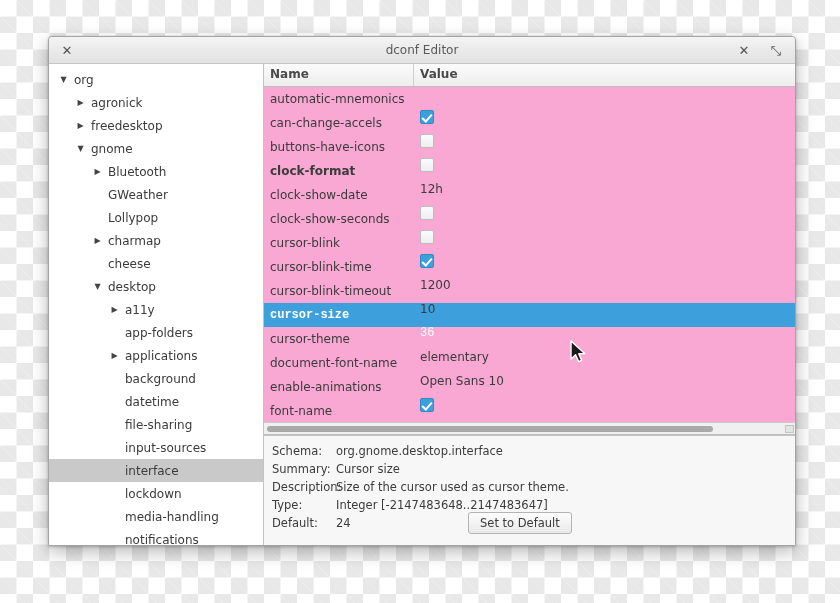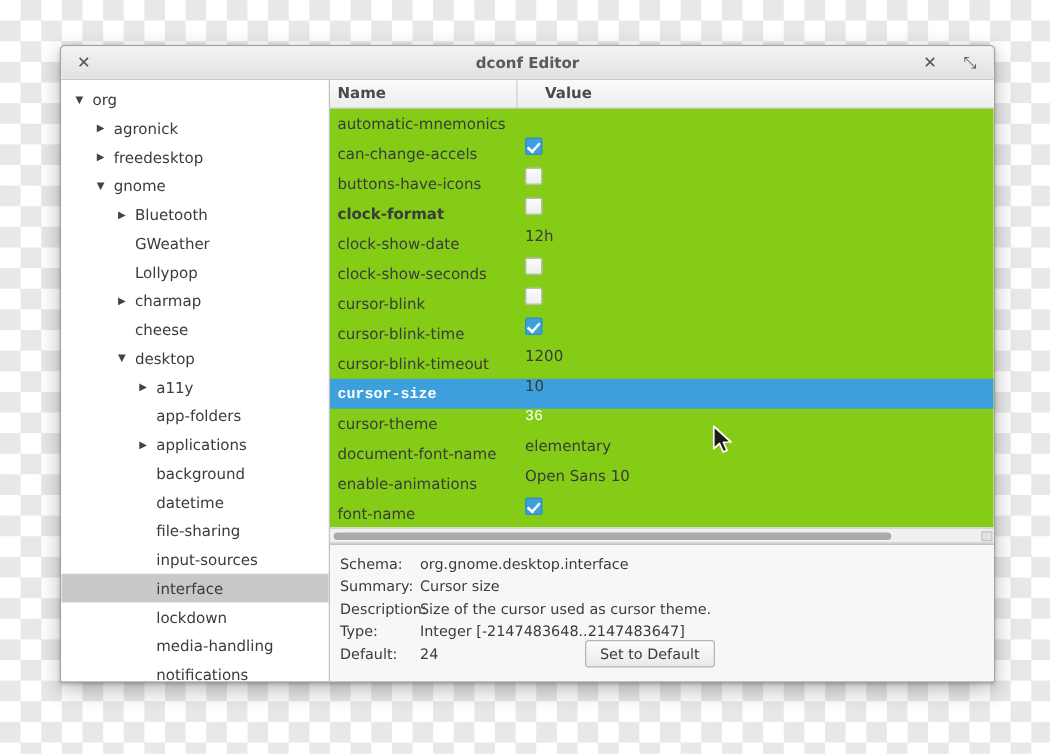--- a/index.html
+++ b/index.html
@@ -47,21 +47,21 @@
     width: 26px; height: 22px;
     display: flex; align-items: center; justify-content: center;
     color: #555; font-size: 13px; line-height: 1;
     cursor: default;
   }
   #tb-left { margin-left: 5px; }
   #tb-right { position: absolute; right: 6px; display: flex; align-items: center; gap: 6px; }
   #win-title {
     position: absolute; left: 0; right: 0;
     text-align: center;
-    font-size: 12px; font-weight: bold; color: #5a5a5a;
+    font-size: 12px; font-weight: normal; color: #5a5a5a;
     pointer-events: none;
   }
 
   
   #body { flex: 1 1 auto; display: flex; min-height: 0; background: #fff; }
 
   
   #sidebar {
     width: 215px; flex: 0 0 215px;
     background: #ffffff;
@@ -86,27 +86,27 @@
   .tree-label { padding-left: 4px; }
 
   
   #right { flex: 1 1 auto; display: flex; flex-direction: column; min-width: 0; }
 
   
   #list-head {
     display: flex; height: 23px; flex: 0 0 23px;
     background: linear-gradient(to bottom, #fbfbfb, #ededed);
     border-bottom: 1px solid #bfbfbf;
-    font-size: 12px; font-weight: bold; color: #4a4a4a; gap: 16px;
+    font-size: 12px; font-weight: bold; color: #4a4a4a;
   }
   .col-name { width: 150px; flex: 0 0 150px; padding: 3px 0 0 6px; border-right: 1px solid #cfcfcf; }
   .col-val  { flex: 1 1 auto; padding: 3px 0 0 6px; }
 
   
-  #list { flex: 1 1 auto; overflow: hidden; background: #84cc16; position: relative; }
+  #list { flex: 1 1 auto; overflow: hidden; background: #f9a8d4; position: relative; }
   .row {
     display: flex; height: 24px; align-items: center;
     font-size: 12px; color: #3b3b3b;
   }
   .row.selected { background: #3d9fdc; color: #ffffff; font-family: Liberation Mono, monospace; }
   .row .rname { width: 150px; flex: 0 0 150px; padding-left: 6px; white-space: nowrap; }
   .row .rval  { flex: 1 1 auto; padding-left: 6px; white-space: nowrap; margin-top: 36px; }
   .row.bold .rname { font-weight: bold; }
 
   .cbox {

